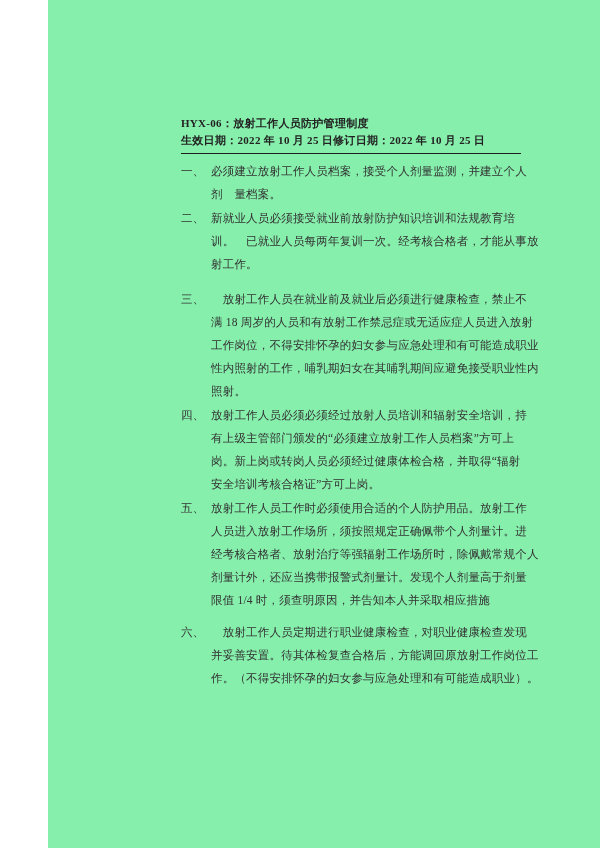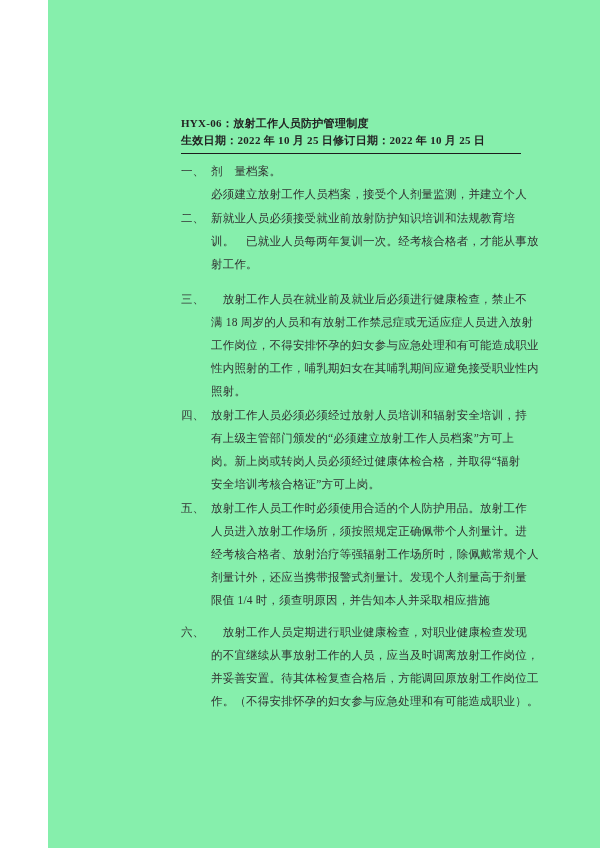--- a/index.html
+++ b/index.html
@@ -86,22 +86,22 @@
       <span>修订日期：2022 年 10 月 25 日</span>
     </div>
   </div>
 
   <hr class="doc-divider">
 
   <div class="doc-list">
     <div class="list-item">
       <span class="item-marker">一、</span>
       <span class="item-lines">
+          <div class="item-line">必须建立放射工作人员档案，接受个人剂量监测，并建立个人</div>
           <div class="item-line">剂　量档案。</div>
-          <div class="item-line">必须建立放射工作人员档案，接受个人剂量监测，并建立个人</div>
         </span>
     </div>
 
     <div class="list-item">
       <span class="item-marker">二、</span>
       <span class="item-lines">
           <div class="item-line">新就业人员必须接受就业前放射防护知识培训和法规教育培</div>
           <div class="item-line">训。　已就业人员每两年复训一次。经考核合格者，才能从事放</div>
           <div class="item-line">射工作。</div>
         </span>
@@ -136,20 +136,19 @@
           <div class="item-line">经考核合格者、放射治疗等强辐射工作场所时，除佩戴常规个人</div>
           <div class="item-line">剂量计外，还应当携带报警式剂量计。发现个人剂量高于剂量</div>
           <div class="item-line">限值 1/4 时，须查明原因，并告知本人并采取相应措施</div>
         </span>
     </div>
 
     <div class="list-item">
       <span class="item-marker">六、</span>
       <span class="item-lines">
           <div class="item-line">　放射工作人员定期进行职业健康检查，对职业健康检查发现</div>
-          <div class="item-line">的不宜继续从事放射工作的人员，应当及时调离放射工作岗位，</div>
           <div class="item-line">并妥善安置。待其体检复查合格后，方能调回原放射工作岗位工</div>
           <div class="item-line">作。（不得安排怀孕的妇女参与应急处理和有可能造成职业）。</div>
         </span>
     </div>
   </div>
 
 </div>
 
 </body></html>

